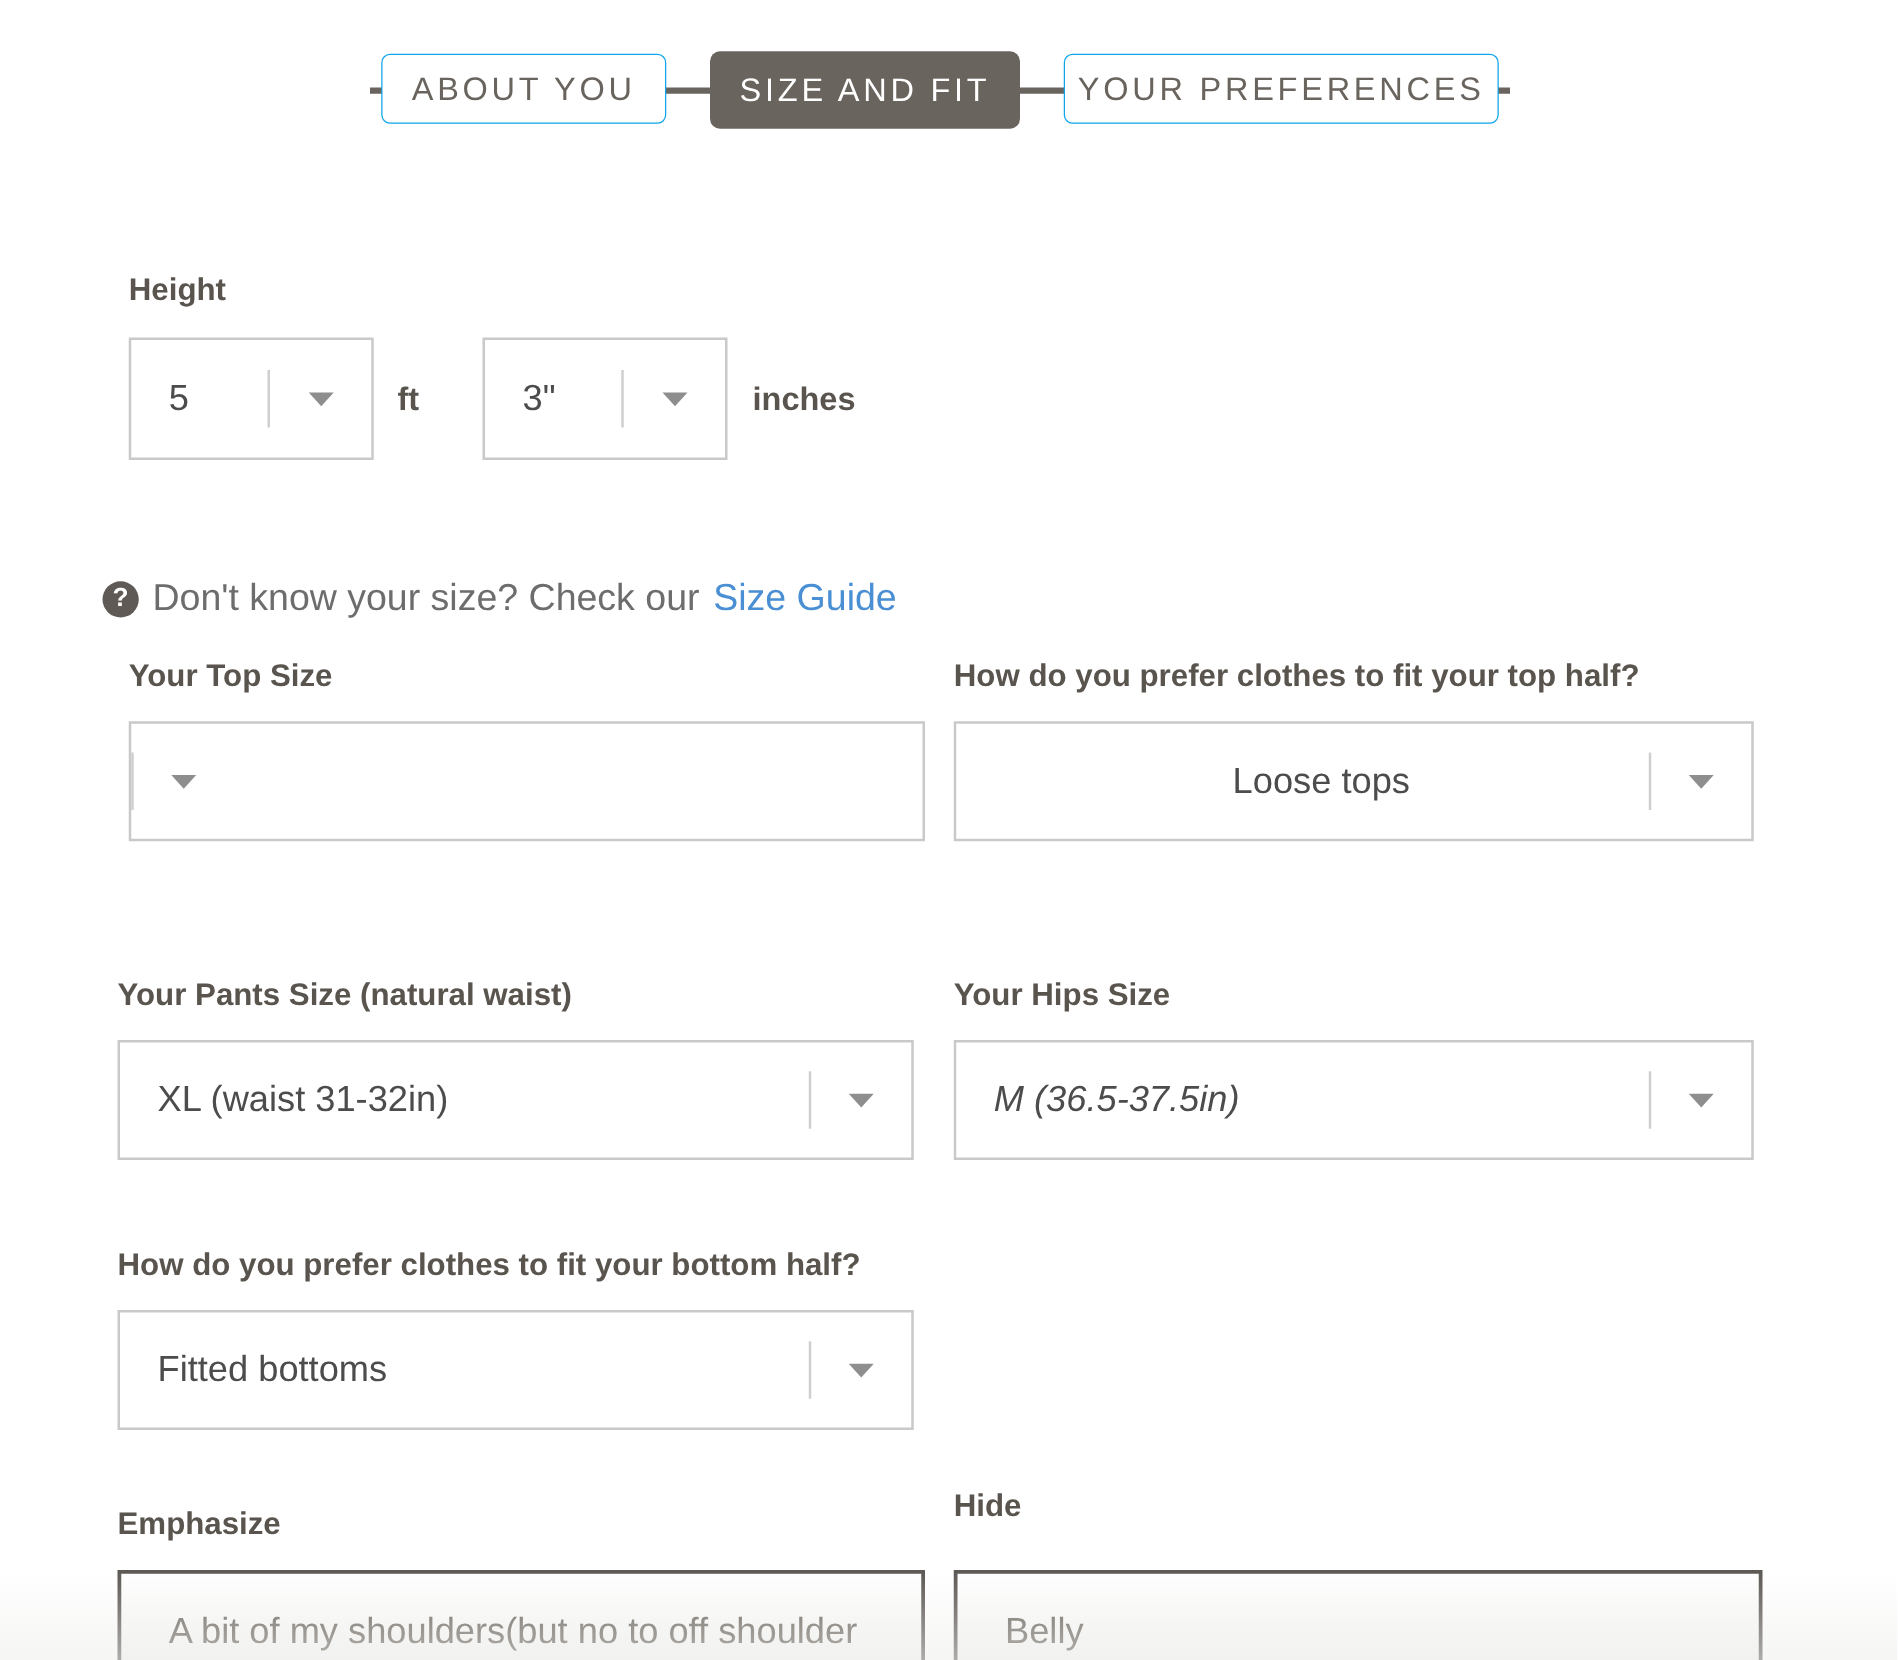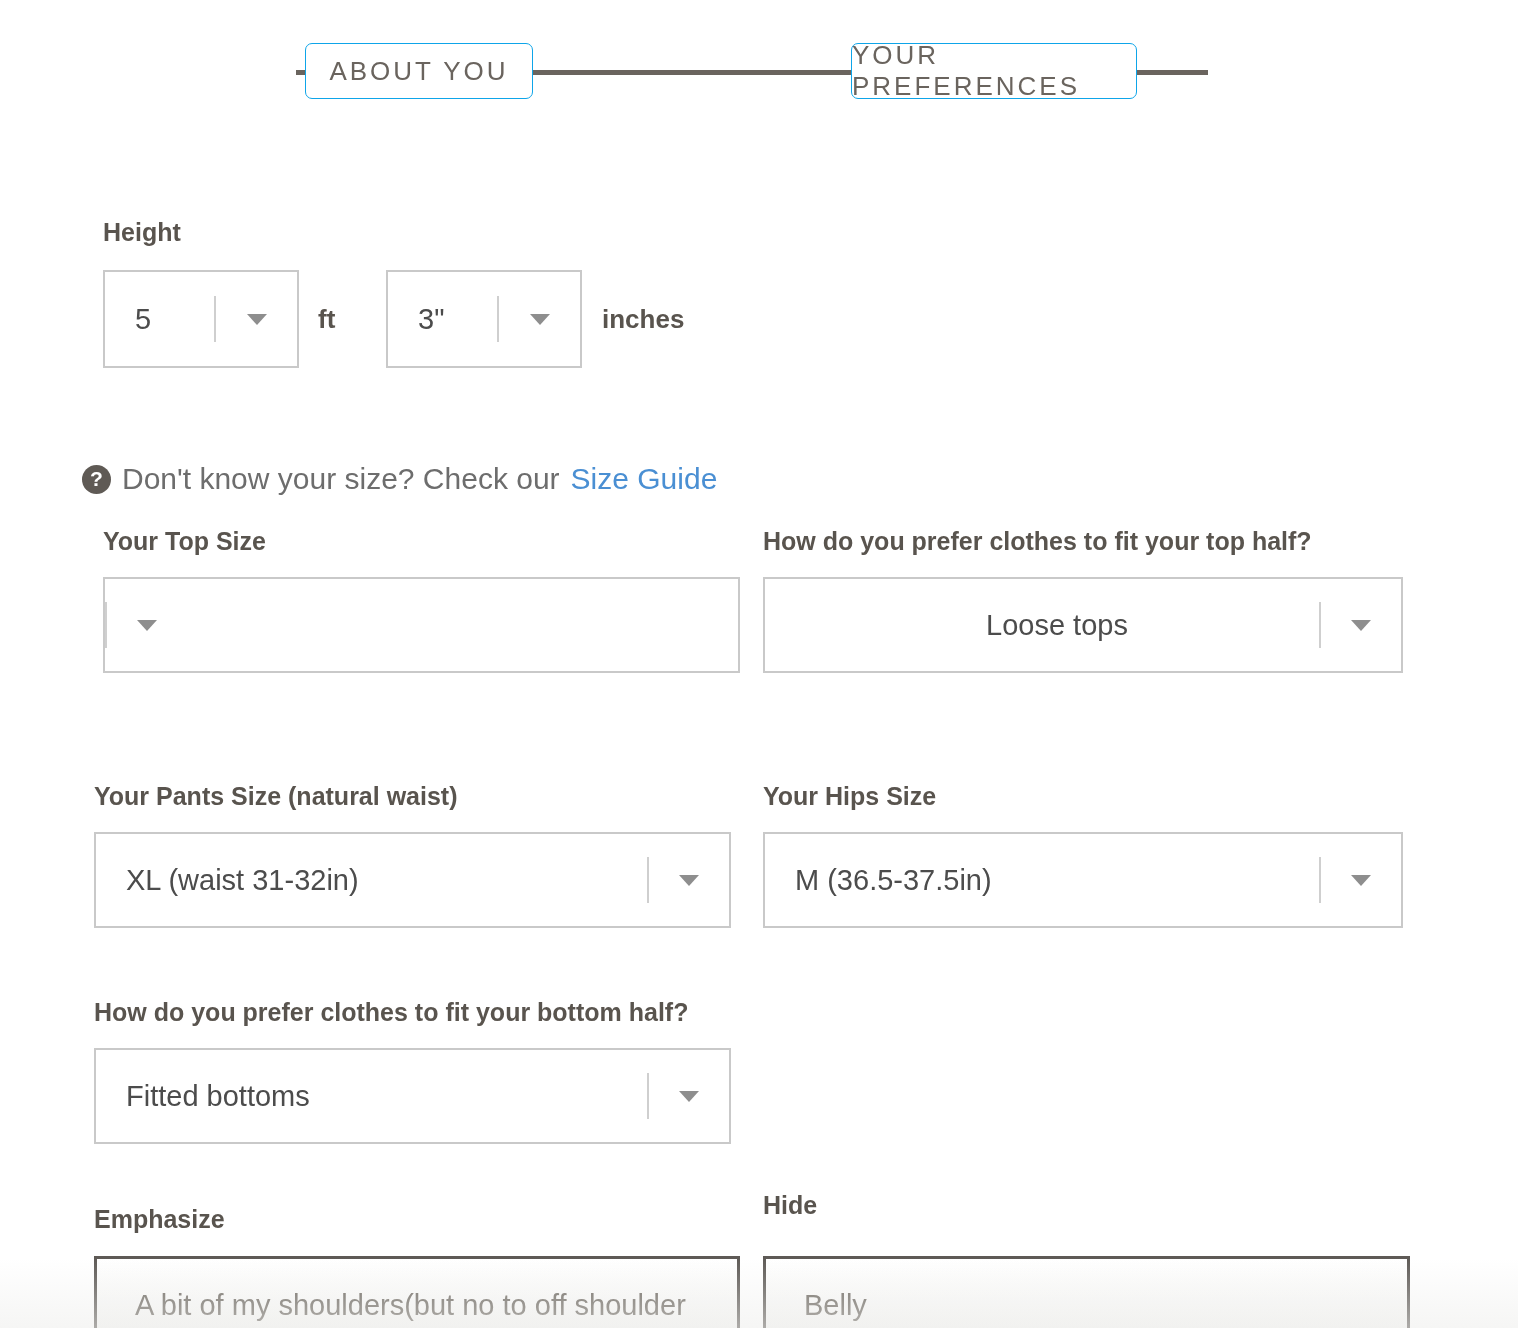--- a/index.html
+++ b/index.html
@@ -11,21 +11,21 @@
   .tabbar{position:absolute;top:41px;left:296px;width:912px;height:62px;}
   .tab-line{position:absolute;top:29px;left:0;width:100%;height:5px;background:#6a645e;}
   .tab{
     position:absolute;display:flex;align-items:center;justify-content:center;
     box-sizing:border-box;background:#ffffff;border:1px solid #0ea5e9;border-radius:7px;
     font-size:26px;letter-spacing:3px;color:#6a645e;font-weight:400;
   }
   .tab.active{background:#6a645e;color:#ffffff;border:none;border-radius:8px;}
   .tab-about{left:9px;top:2px;width:228px;height:56px;}
   .tab-size{left:272px;top:0;width:248px;height:62px;}
-  .tab-pref{left:555px;top:2px;width:286px;height:56px;}
+  .tab-pref{left:555px;top:2px;width:348px;height:56px;}
 
   
   .field-label{
     position:absolute;font-size:25px;font-weight:700;color:#59544e;white-space:nowrap;
   }
 
   
   .select{
     position:absolute;box-sizing:border-box;background:#ffffff;
     border:2px solid #c9c9c9;display:flex;align-items:center;cursor:pointer;
@@ -68,20 +68,23 @@
     background:linear-gradient(rgba(240,240,238,0),rgba(238,238,236,0.55));
   }
 </style>
 </head>
 <body>
 
 <div class="tabbar">
   <div class="tab-line"></div>
   <div class="tab tab-about">
     <span>ABOUT YOU</span>
+  </div>
+  <div class="tab tab-size active">
+    <span>SIZE AND FIT</span>
   </div>
   <div class="tab tab-pref">
     <span>YOUR PREFERENCES</span>
   </div>
 </div>
 
 <div class="field-label" style="left:103px;top:218px;">Height</div>
 
 <div class="select" style="left:103px;top:270px;width:196px;height:98px;">
   <span class="sel-value">5</span>
@@ -127,21 +130,21 @@
 <div class="field-label" style="left:94px;top:782px;">Your Pants Size (natural waist)</div>
 <div class="select" style="left:94px;top:832px;width:637px;height:96px;">
   <span class="sel-value">XL (waist 31-32in)</span>
   <span class="sel-divider"></span>
   <span class="sel-arrowzone">
     <span class="tri-down"></span>
   </span>
 </div>
 
 <div class="field-label" style="left:763px;top:782px;">Your Hips Size</div>
-<div class="select" style="left:763px;top:832px;width:640px;height:96px;">
+<div class="select" style="left:763px;top:832px;width:640px;height:96px;font-style:italic;">
   <span class="sel-value">M (36.5-37.5in)</span>
   <span class="sel-divider"></span>
   <span class="sel-arrowzone">
     <span class="tri-down"></span>
   </span>
 </div>
 
 <div class="field-label" style="left:94px;top:998px;">How do you prefer clothes to fit your bottom half?</div>
 <div class="select" style="left:94px;top:1048px;width:637px;height:96px;">
   <span class="sel-value">Fitted bottoms</span>

